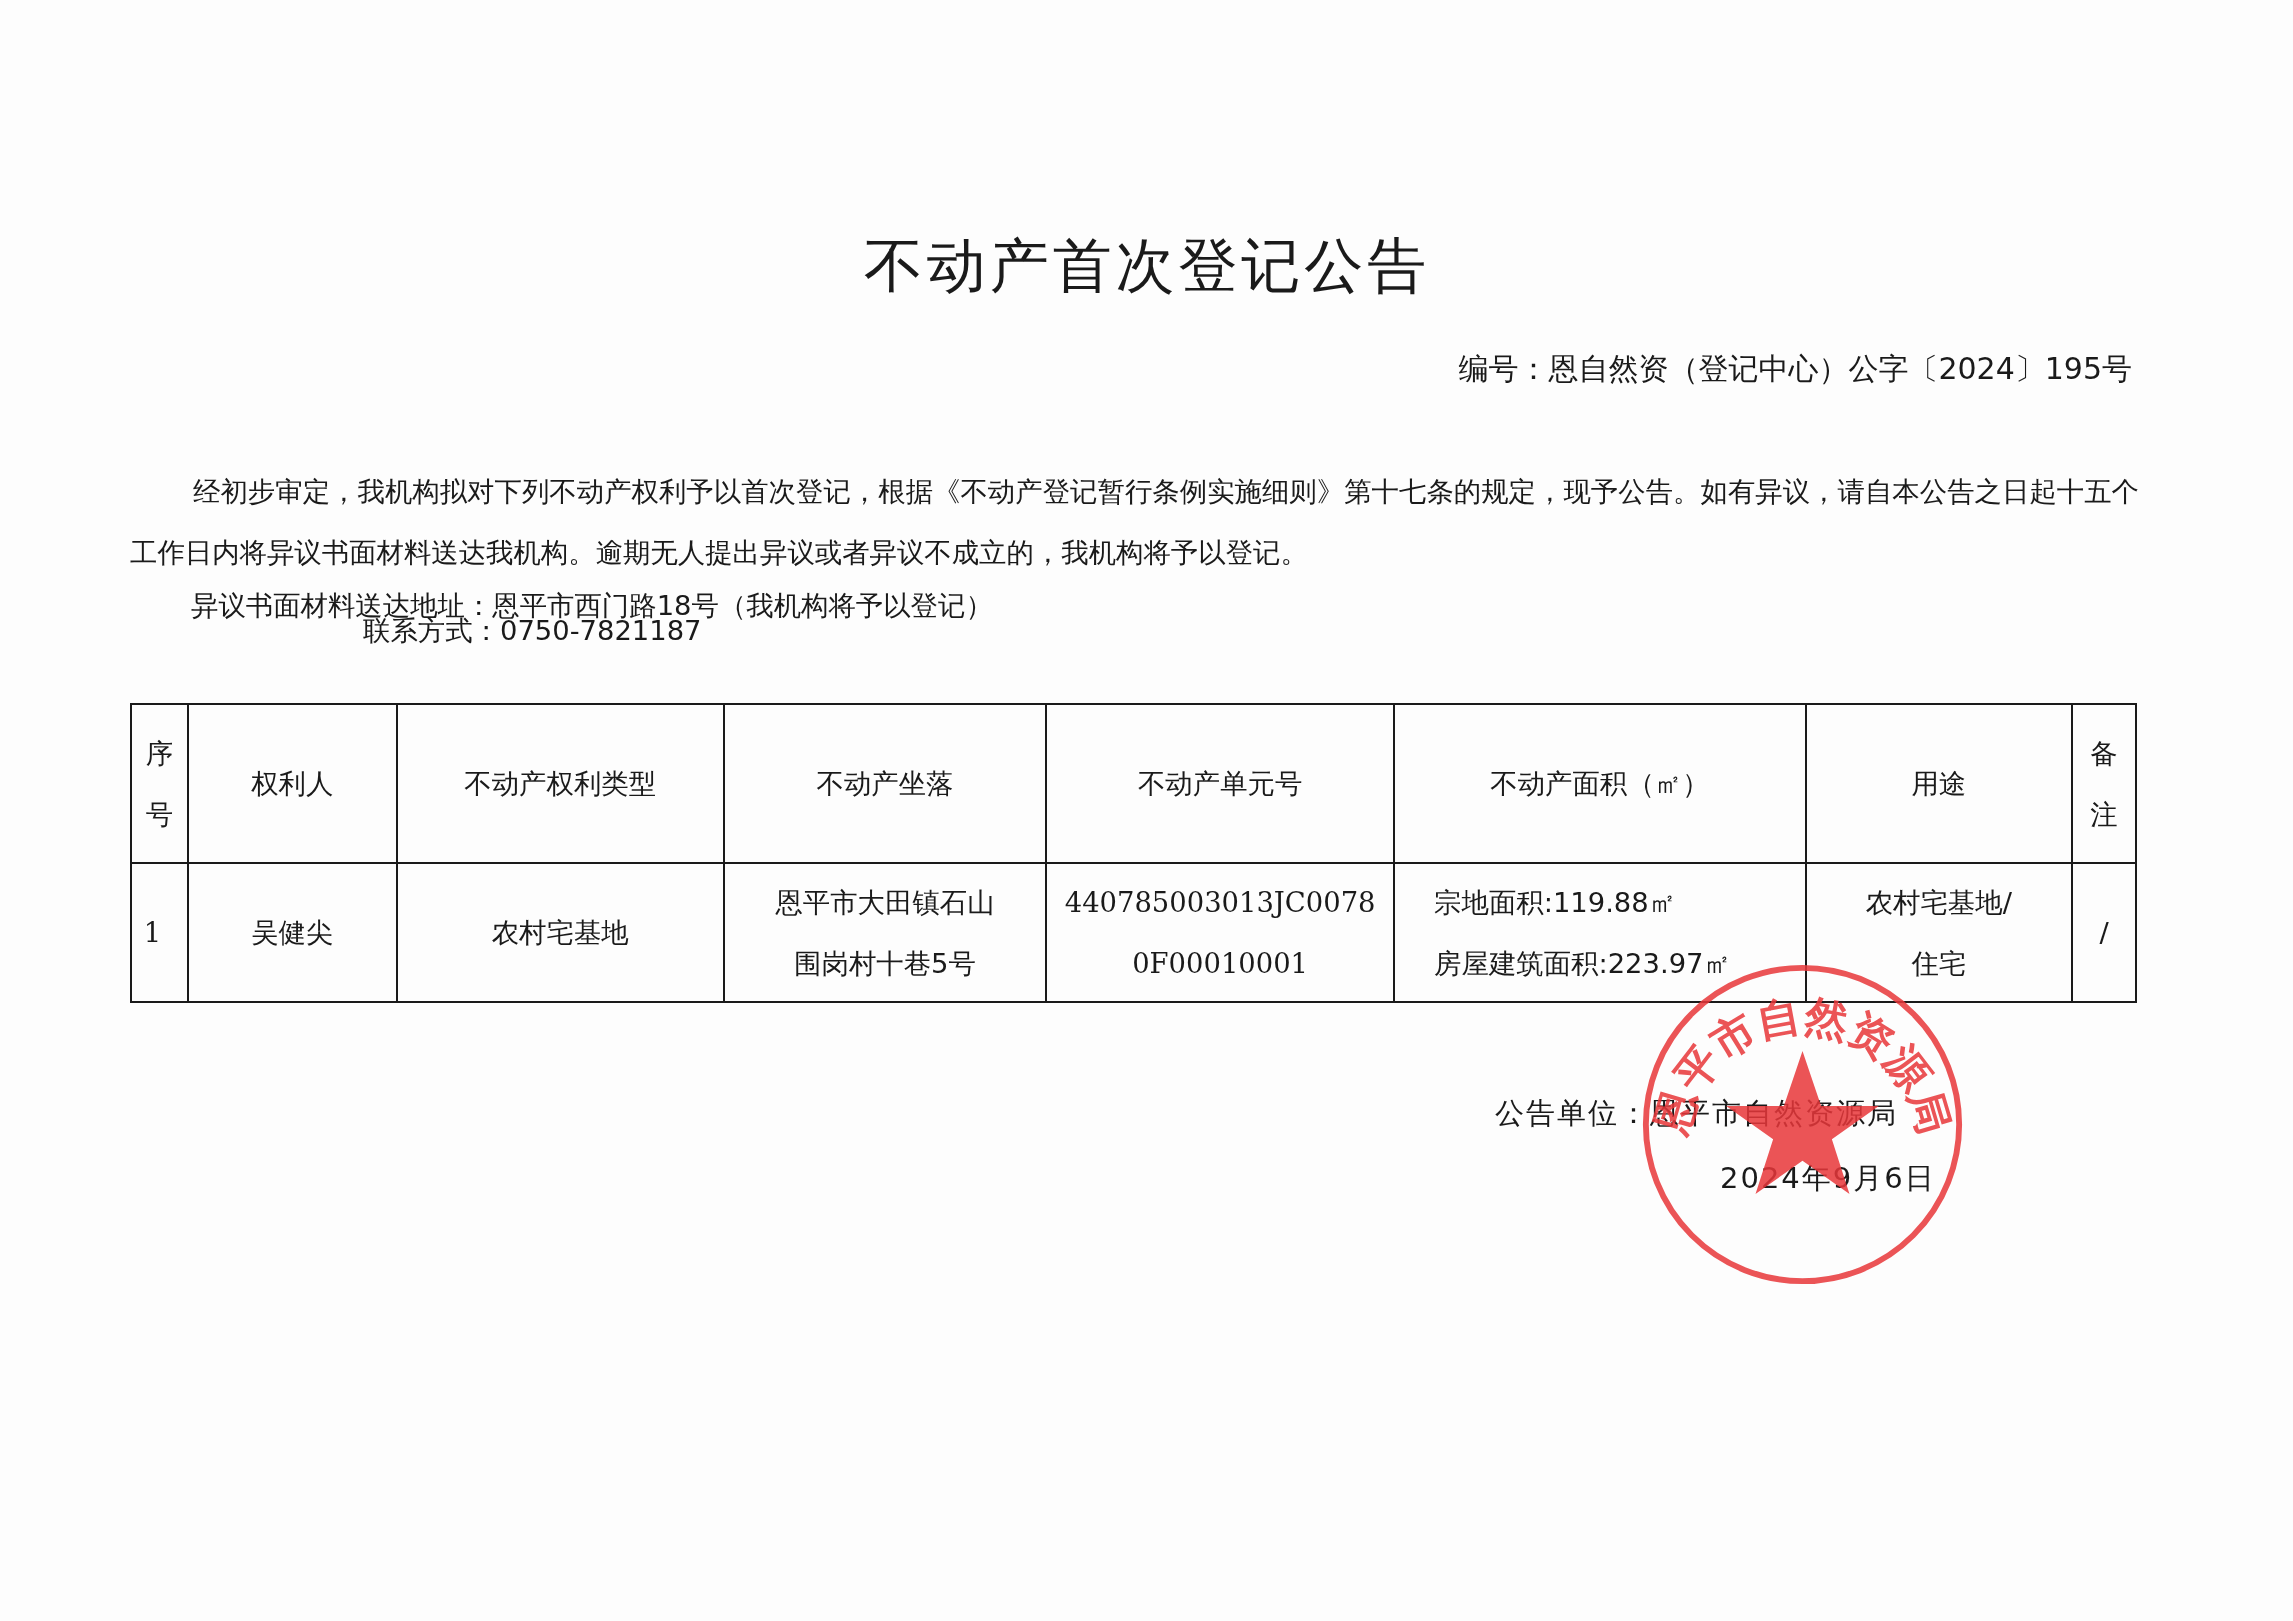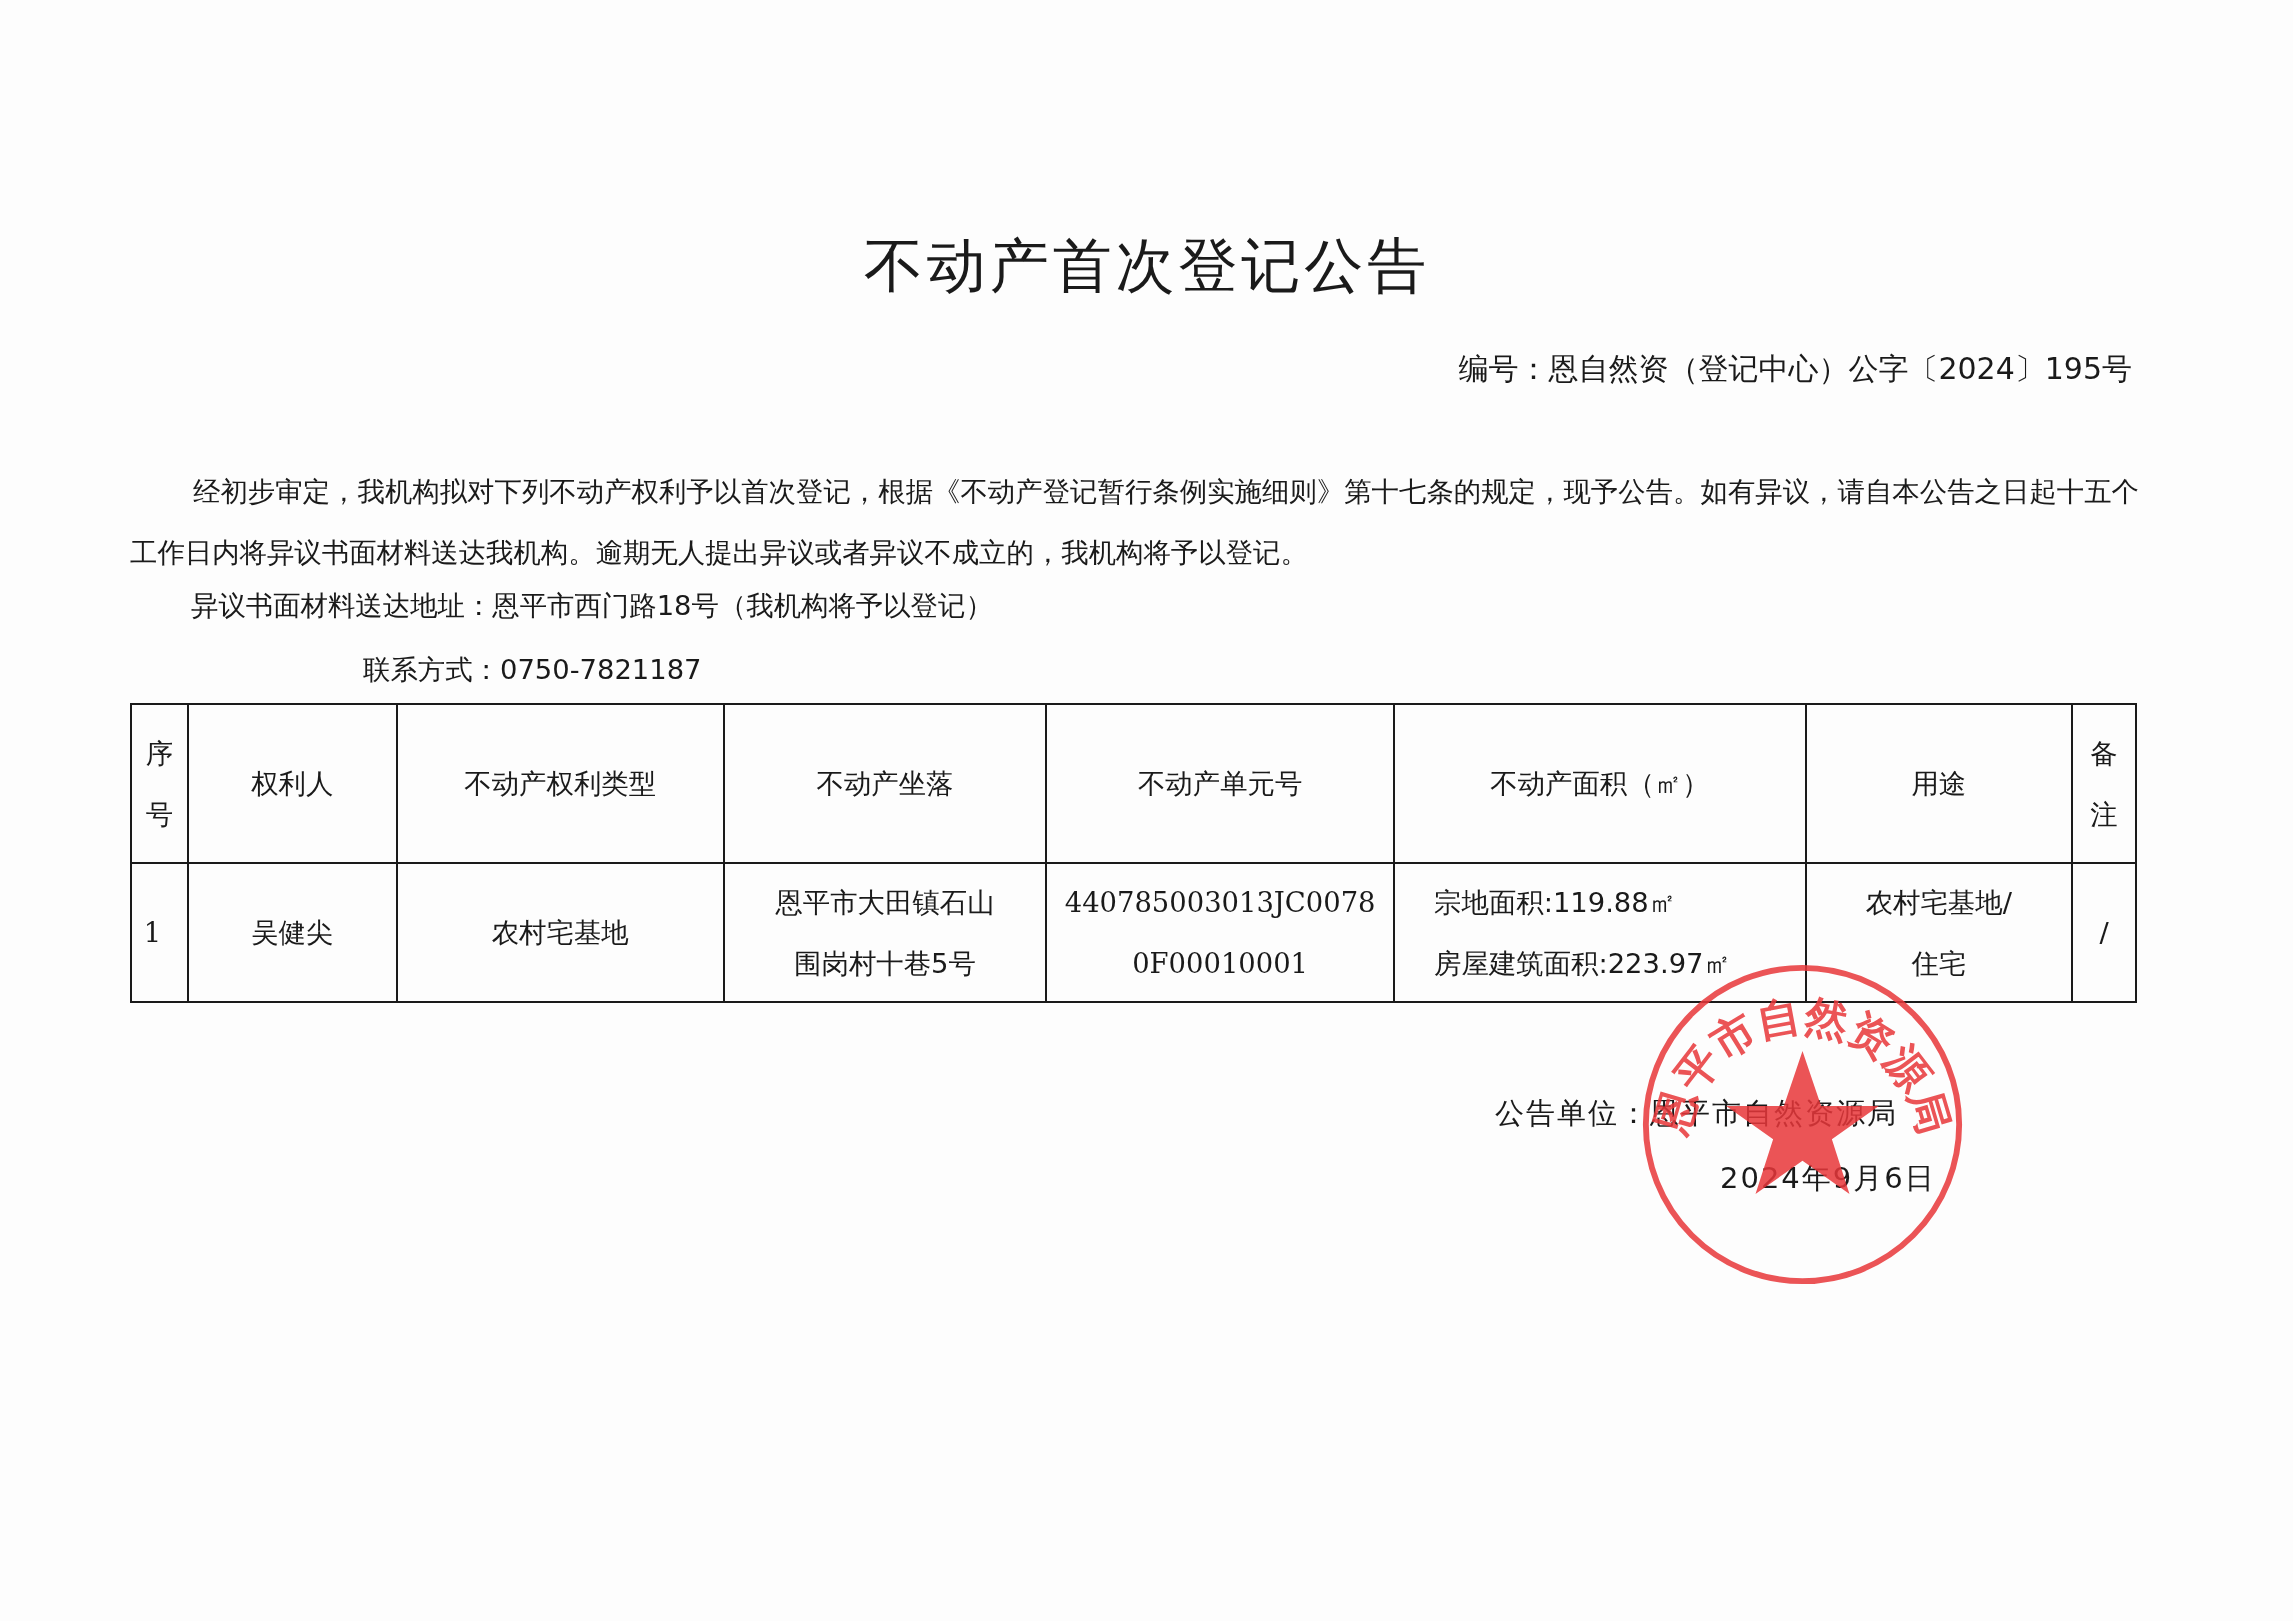--- a/index.html
+++ b/index.html
@@ -43,21 +43,21 @@
 </style>
 </head>
 <body>
 
 <div class="title">不动产首次登记公告</div>
 <div class="doc-no">编号：恩自然资（登记中心）公字〔2024〕195号</div>
 
 <div class="para" style="top:461px;"><span class="indent"></span><span>经初步审定，我机构拟对下列不动产权利予以首次登记，根据《不动产登记暂行条例实施细则》第十七条的规定，现予公告。如有异议，请自本公告之日起十五个工作日内将异议书面材料送达我机构。逾期无人提出异议或者异议不成立的，我机构将予以登记。</span></div>
 
 <div class="line" style="left:191px; top:588px;">异议书面材料送达地址：恩平市西门路18号（我机构将予以登记）</div>
-<div class="line" style="left:363px; top:652px;">联系方式：0750-7821187</div>
+<div class="line" style="left:363px; top:613px;">联系方式：0750-7821187</div>
 
 <table class="notice">
   <colgroup>
     <col style="width:57px">
       <col style="width:209px">
       <col style="width:328px">
       <col style="width:323px">
     <col style="width:348px">
       <col style="width:412px">
       <col style="width:267px">

